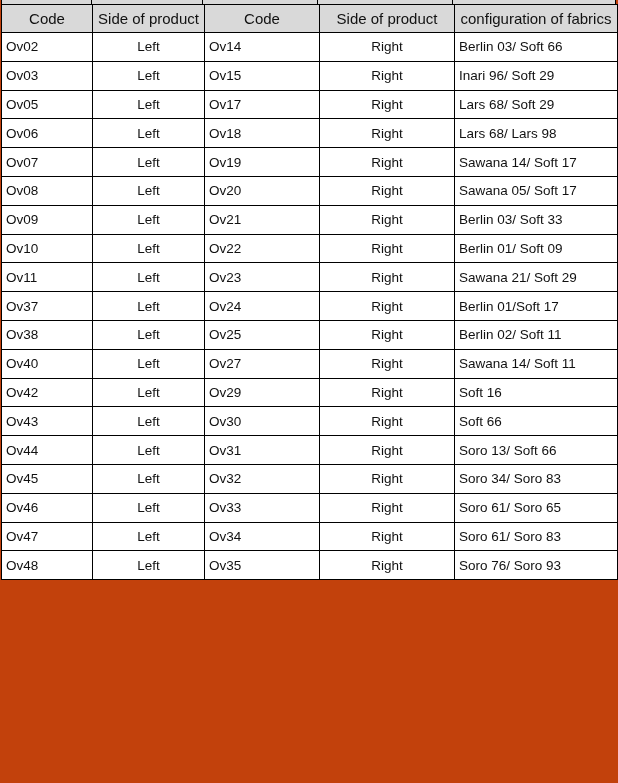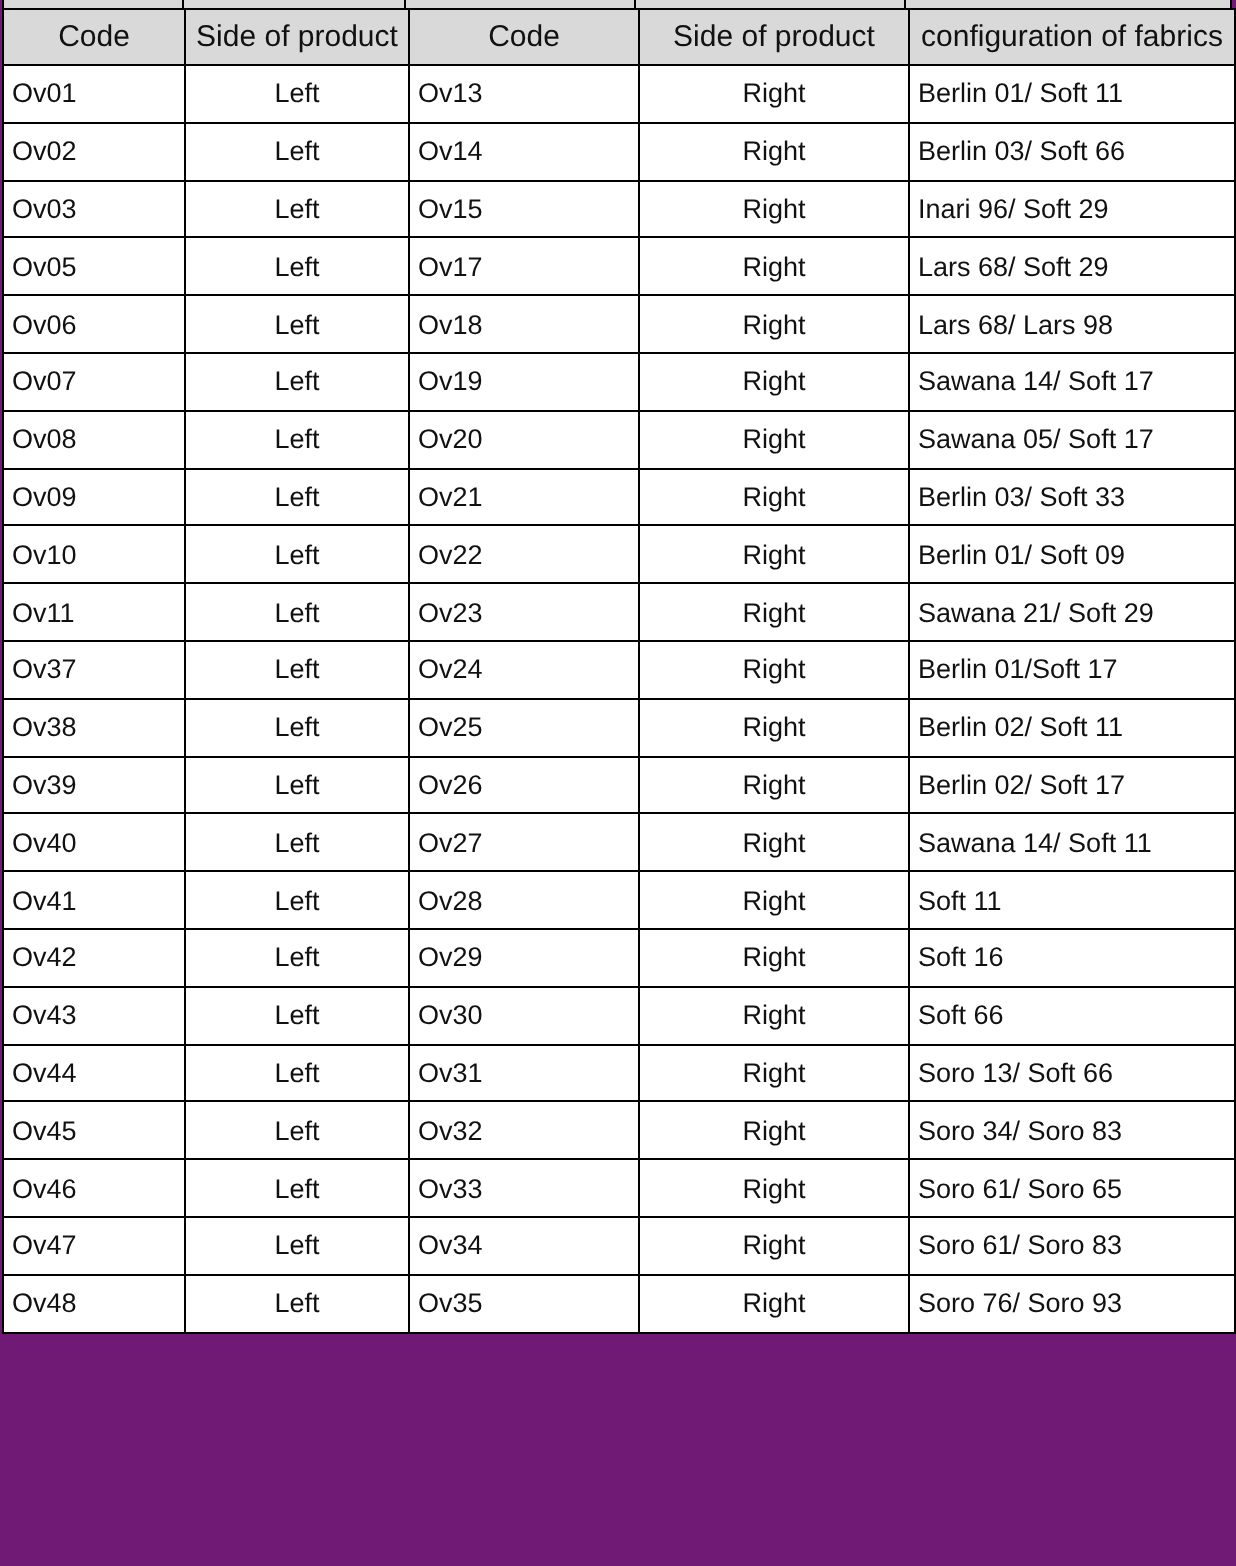--- a/index.html
+++ b/index.html
@@ -10,21 +10,21 @@
   }
   * { box-sizing: border-box; }
   html, body {
     margin: 0;
     padding: 0;
     background: #ffffff;
   }
   .sheet {
     width: 618px;
     height: 783px;
-    background: #701a75;
+    background: #c2410c;
     font-family: "Liberation Sans", sans-serif;
     color: var(--text-color);
     overflow: hidden;
     position: relative;
   }
   
   .top-strip {
     display: flex;
     height: 4px;
     margin-left: 1px;
@@ -98,27 +98,20 @@
       <tr>
         <th>Code</th>
         <th>Side of product</th>
         <th>Code</th>
         <th>Side of product</th>
         <th>configuration of fabrics</th>
       </tr>
     </thead>
     <tbody>
         <tr>
-          <td class="col0">Ov01</td>
-          <td class="col1">Left</td>
-          <td class="col2">Ov13</td>
-          <td class="col3">Right</td>
-          <td class="col4">Berlin 01/ Soft 11</td>
-        </tr>
-        <tr>
           <td class="col0">Ov02</td>
           <td class="col1">Left</td>
           <td class="col2">Ov14</td>
           <td class="col3">Right</td>
           <td class="col4">Berlin 03/ Soft 66</td>
         </tr>
         <tr>
           <td class="col0">Ov03</td>
           <td class="col1">Left</td>
           <td class="col2">Ov15</td>
@@ -182,39 +175,25 @@
           <td class="col4">Berlin 01/Soft 17</td>
         </tr>
         <tr>
           <td class="col0">Ov38</td>
           <td class="col1">Left</td>
           <td class="col2">Ov25</td>
           <td class="col3">Right</td>
           <td class="col4">Berlin 02/ Soft 11</td>
         </tr>
         <tr>
-          <td class="col0">Ov39</td>
-          <td class="col1">Left</td>
-          <td class="col2">Ov26</td>
-          <td class="col3">Right</td>
-          <td class="col4">Berlin 02/ Soft 17</td>
-        </tr>
-        <tr>
           <td class="col0">Ov40</td>
           <td class="col1">Left</td>
           <td class="col2">Ov27</td>
           <td class="col3">Right</td>
           <td class="col4">Sawana 14/ Soft 11</td>
-        </tr>
-        <tr>
-          <td class="col0">Ov41</td>
-          <td class="col1">Left</td>
-          <td class="col2">Ov28</td>
-          <td class="col3">Right</td>
-          <td class="col4">Soft 11</td>
         </tr>
         <tr>
           <td class="col0">Ov42</td>
           <td class="col1">Left</td>
           <td class="col2">Ov29</td>
           <td class="col3">Right</td>
           <td class="col4">Soft 16</td>
         </tr>
         <tr>
           <td class="col0">Ov43</td>

